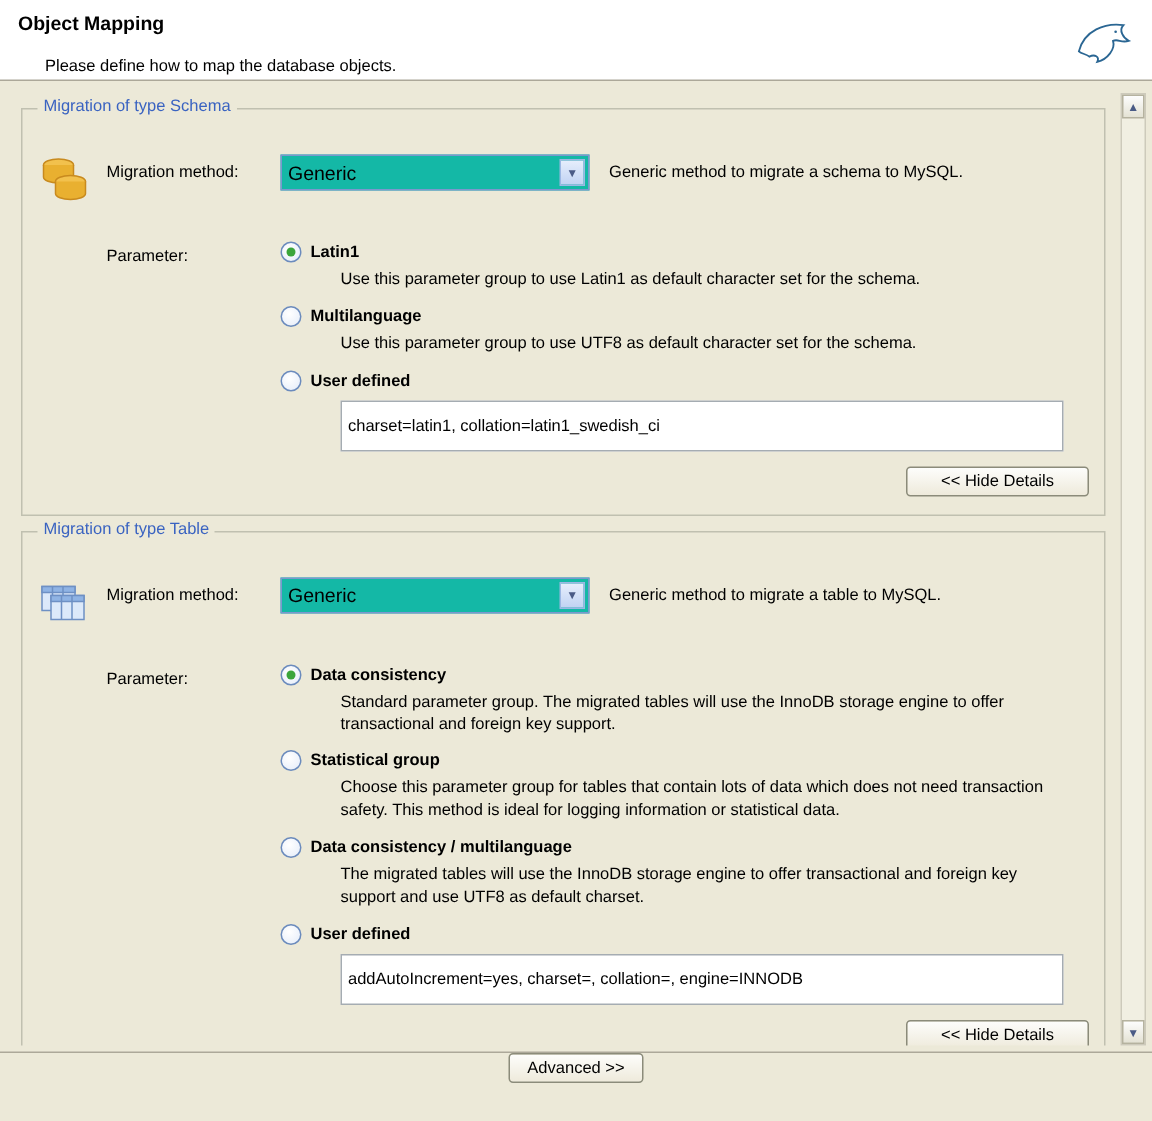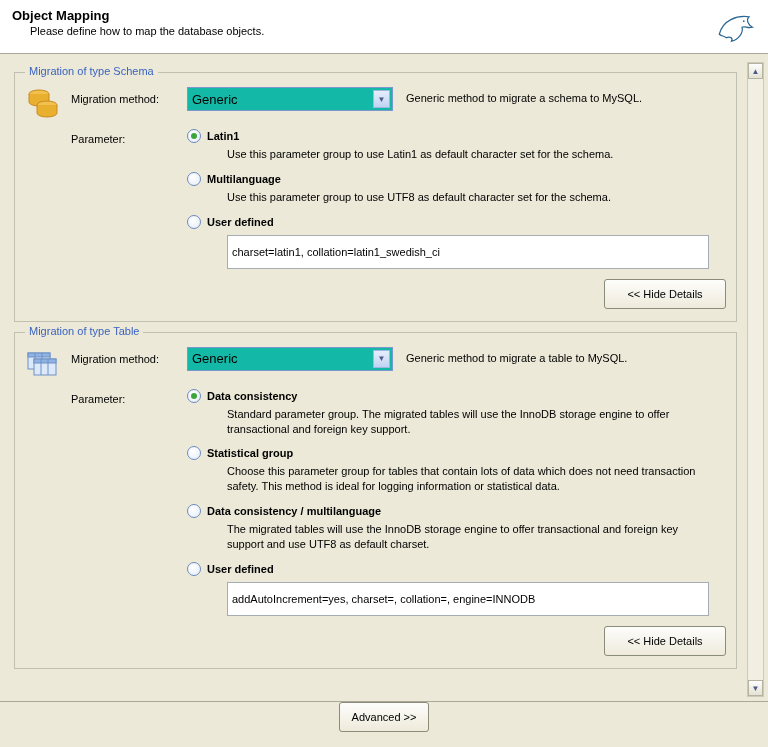--- a/index.html
+++ b/index.html
@@ -22,21 +22,21 @@
     align-items: flex-start;
     height: 54px;
   }
   .header-text h1 {
     margin: 0;
     font-size: 13px;
     font-weight: bold;
     color: #000;
   }
   .header-text p {
-    margin: 2px 0 0 18px;
+    margin: 15px 0 0 18px;
     font-size: 11px;
     color: #000;
   }
   .dolphin {
     width: 42px;
     height: 42px;
     flex-shrink: 0;
   }
   .content-wrap {
     position: absolute;
@@ -82,21 +82,21 @@
     top: -8px;
     left: 10px;
     background: #ece9d8;
     padding: 0 4px;
     color: #3a63c1;
     font-size: 11px;
   }
   .row {
     display: flex;
     align-items: flex-start;
-    margin-top: 6px;
+    margin-top: 22px;
     justify-content: space-between;
   }
   .icon-col {
     width: 46px;
     flex-shrink: 0;
   }
   .icon-col svg { display:block; }
   .label-col {
     width: 116px;
     flex-shrink: 0;
@@ -173,21 +173,21 @@
     color:#000;
     display:block;
   }
   .hide-details {
     display: flex;
     justify-content: flex-end;
     margin-top: 10px;
   }
   .btn {
     min-width: 122px;
-    height: 30px;
+    height: 20px;
     border: 1px solid #8b8b7a;
     background: linear-gradient(#fdfdfb,#eeeadb);
     padding: 0 12px;
     font-family: Tahoma, Arial, sans-serif;
     font-size: 11px;
     color:#000;
     display:inline-flex;align-items:center;justify-content:center;
     cursor:pointer;
     border-radius: 3px;
   }

